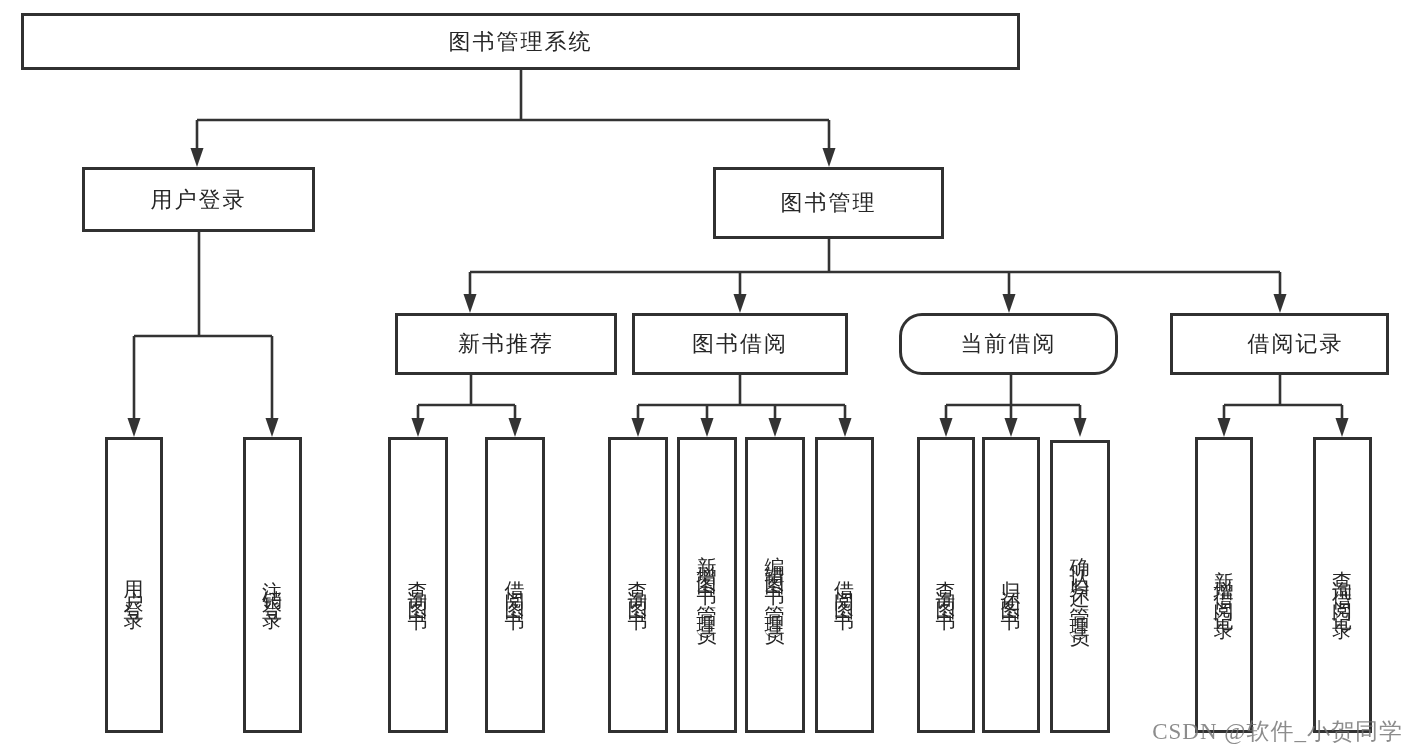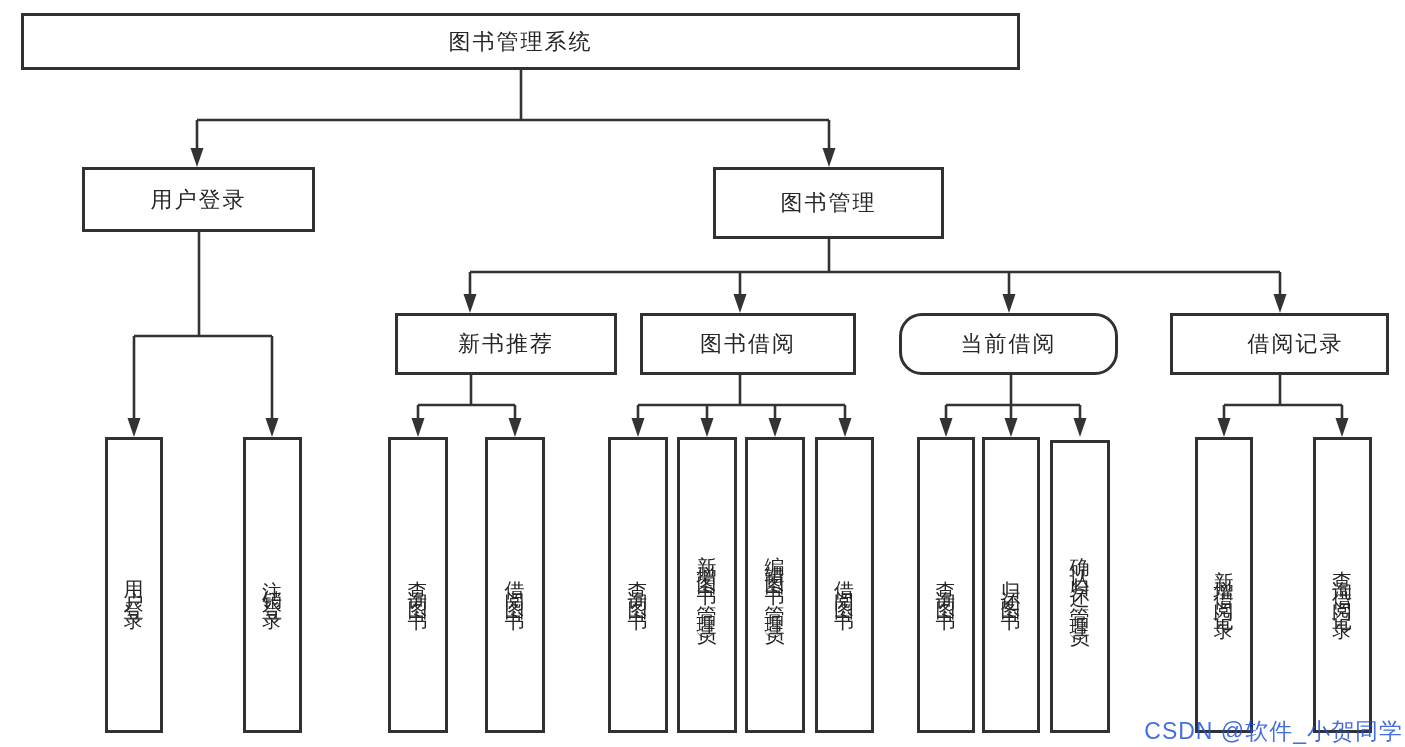--- a/index.html
+++ b/index.html
@@ -1,21 +1,21 @@
 <!DOCTYPE html>
 <html><head>
 <meta charset="utf-8">
 <style>
   html, body { margin: 0; padding: 0; background: #ffffff; }
   .canvas {
     position: relative;
     width: 1405px;
     height: 747px;
     background: #ffffff;
-    font-family: Liberation Sans, sans-serif;
+    font-family: Liberation Serif, serif;
     overflow: hidden;
   }
   svg.connectors {
     position: absolute;
     left: 0; top: 0;
     width: 1405px; height: 747px;
     z-index: 1;
   }
   .node {
     position: absolute;
@@ -40,21 +40,21 @@
     letter-spacing: 10px;
     line-height: 1.1;
   }
   .watermark {
     position: absolute;
     top: 716px;
     right: 2px;
     z-index: 3;
     font-size: 23px;
     letter-spacing: 1px;
-    color: #1d4ed8;
+    color: #737373;
     opacity: 0.82;
     white-space: nowrap;
   }
 </style>
 </head>
 <body>
 
 <div class="canvas">
 
   <svg class="connectors" viewBox="0 0 1405 747" aria-hidden="true">
@@ -111,21 +111,21 @@
       <line x1="1342" y1="405" x2="1342" y2="422" stroke="#333333" stroke-width="2.6"></line>
       <polygon points="1335.5,418 1348.5,418 1342,437" fill="#333333"></polygon>
     </svg>
 
   <div class="node hnode" style="left:21px; top:13px; width:999px; height:57px;">图书管理系统</div>
 
   <div class="node hnode" style="left:82px; top:167px; width:233px; height:65px;">用户登录</div>
   <div class="node hnode" style="left:713px; top:167px; width:231px; height:72px;text-align:right;">图书管理</div>
 
   <div class="node hnode" style="left:363px; top:313px; width:222px; height:62px;margin-left:32px;">新书推荐</div>
-  <div class="node hnode" style="left:632px; top:313px; width:216px; height:62px;margin-left:8px;">图书借阅</div>
+  <div class="node hnode" style="left:632px; top:313px; width:216px; height:62px;">图书借阅</div>
   <div class="node hnode" style="left:899px; top:313px; width:219px; height:62px;border-radius:23px;">当前借阅</div>
   <div class="node hnode" style="left:1170px; top:313px; width:219px; height:62px;padding-left:32px;">借阅记录</div>
 
   <div class="node vnode" style="left:105px; top:437px; width:58px; height:296px;">
     <span class="vtext">用户登录</span>
   </div>
   <div class="node vnode" style="left:243px; top:437px; width:59px; height:296px;">
     <span class="vtext">注销登录</span>
   </div>
 

